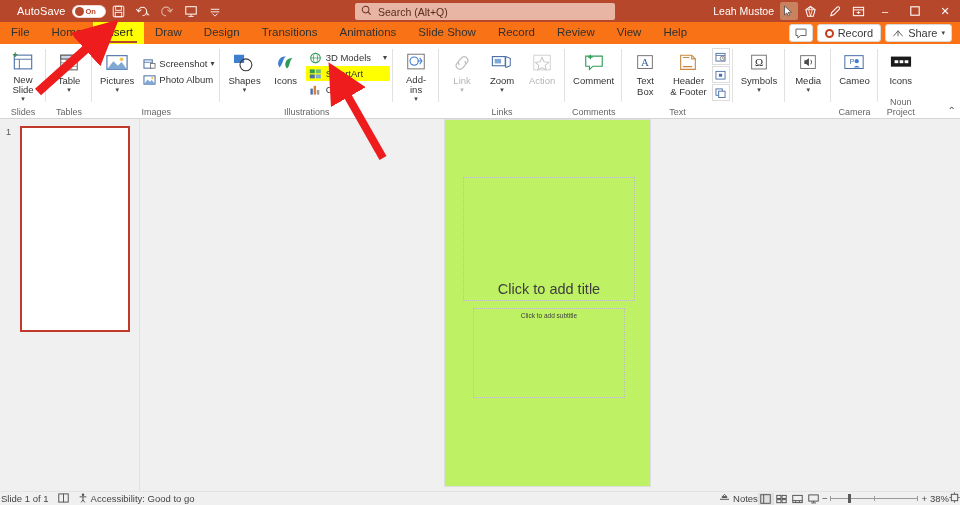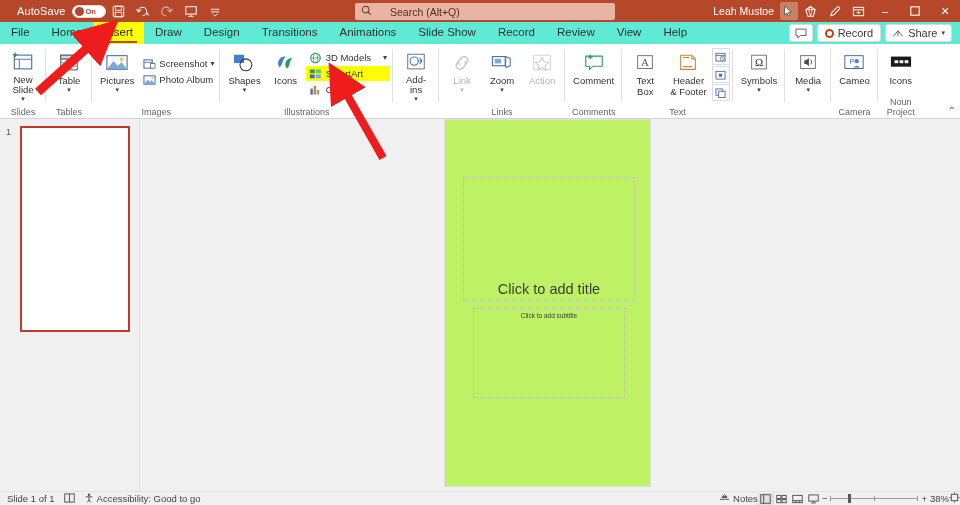--- a/index.html
+++ b/index.html
@@ -30,36 +30,36 @@
     color:#fff;opacity:.95;font-size:12px;
   }
   .qat-btn svg{display:block}
   .doctitle{
     position:absolute;left:0;right:0;text-align:center;font-size:11px;color:#fff;
     pointer-events:none;
   }
   .searchwrap{
     position:absolute; left:355px; top:3px; width:260px; height:17px;
     background:#e8b4a3; border-radius:2px; display:flex; align-items:center;
-    padding-left:6px; gap:18px; color:#5a2b1d; font-size:10.5px;
+    padding-left:6px; gap:6px; color:#5a2b1d; font-size:10.5px;
   }
   .tb-right{
     position:absolute; right:0; top:0; height:22px; display:flex; align-items:center; gap:0;
   }
   .username{ font-size:10.5px; margin-right:2px; padding-right:4px;}
   .avatar{
     width:18px;height:18px;border-radius:2px;background:#c9825f;position:relative;
     display:flex;align-items:center;justify-content:center;
   }
   .winbtn{ width:30px;height:22px;display:flex;align-items:center;justify-content:center;color:#fff;font-size:11px;}
   .icon-pill{width:24px;height:22px;display:flex;align-items:center;justify-content:center;}
 
   
   .tabbar{
-    height:22px;background:#5eead4;display:flex;align-items:flex-end;
+    height:22px;background:#f97316;display:flex;align-items:flex-end;
     border-bottom:0px solid #e3e3e3; position:relative;
   }
   .tab{
     padding:2px 11px 4px 11px;font-size:11.5px;color:#303030;height:22px;
     display:flex;align-items:center;white-space:nowrap;
   }
   .tab.active{ background:#ffff00; color:#1d1d1d; position:relative; }
   .tab.active:after{
     content:"";position:absolute;left:7px;right:7px;bottom:1px;height:2px;background:#b7472a;
   }
@@ -138,21 +138,21 @@
     position:absolute;left:28px;top:188px;width:152px;height:90px;
     border:1px dotted #bdbdbd;display:flex;align-items:flex-start;justify-content:center;
     padding-top:3px;font-size:6.5px;color:#3d3d3d;
   }
 
   
   .statusbar{
     position:absolute;bottom:0;left:0;right:0;height:14px;background:#f0f0f0;
     display:flex;align-items:center;font-size:9.5px;color:#444;border-top:1px solid #e3e3e3;
   }
-  .sb-left{display:flex;align-items:center;gap:9px;padding-left:7px;}
+  .sb-left{display:flex;align-items:center;gap:9px;padding-left:1px;}
   .sb-right{margin-left:auto;display:flex;align-items:center;gap:0;}
   .viewbtn{width:16px;height:12px;display:flex;align-items:center;justify-content:center;}
   .viewbtn.active{background:#e0e0e0;}
   .zoomslider{display:flex;align-items:center;gap:3px;}
   .track{width:88px;height:1px;background:#9a9a9a;position:relative;}
   .track .tick{position:absolute;top:-2px;width:1px;height:5px;background:#9a9a9a;}
   .track .handle{position:absolute;top:-4px;left:18px;width:3px;height:9px;background:#5a5a5a;}
   .zoompct{min-width:22px;text-align:right;}
 
   

